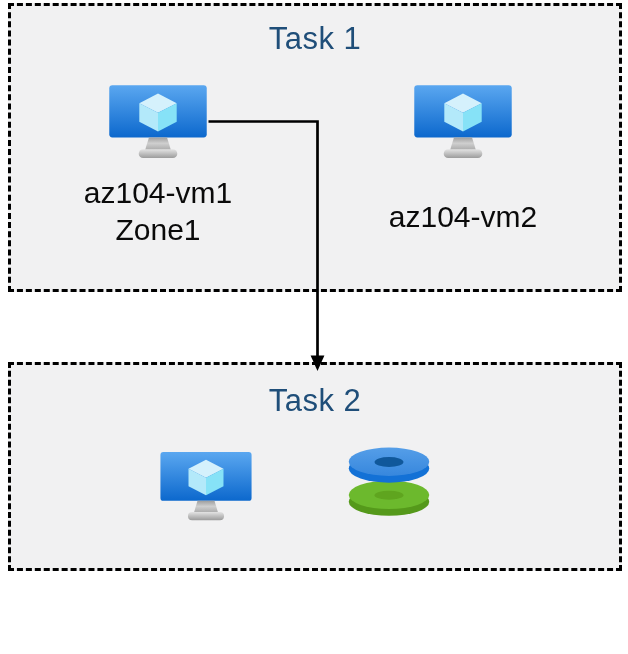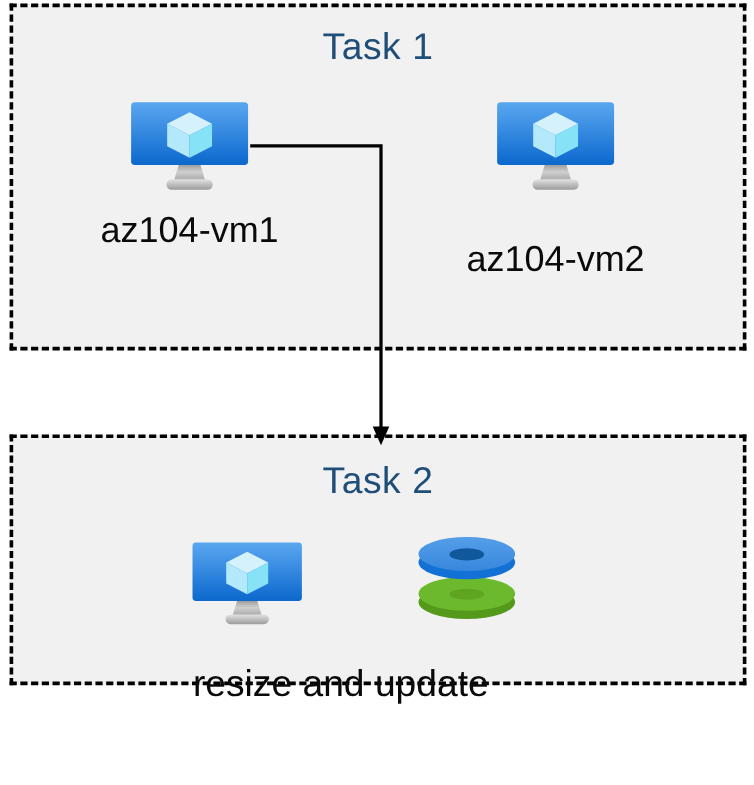--- a/index.html
+++ b/index.html
@@ -114,37 +114,37 @@
 
     <svg class="icon" id="vm1-icon" viewBox="0 0 18 13.4">
       <use href="#vm-icon"></use>
     </svg>
     <svg class="icon" id="vm2-icon" viewBox="0 0 18 13.4">
       <use href="#vm-icon"></use>
     </svg>
 
     <div class="vm-label" id="vm1-label">
       <div>az104-vm1</div>
+      <div>Zone1</div>
     </div>
     <div class="vm-label" id="vm2-label">
       <div>az104-vm2</div>
     </div>
   </div>
 
   <div class="task-box" id="task2-box">
     <div class="task-title">Task 2</div>
 
     <svg class="icon" id="task2-vm-icon" viewBox="0 0 18 13.4">
       <use href="#vm-icon"></use>
     </svg>
     <svg class="icon" id="task2-disk-icon" viewBox="0 0 18 13">
       <use href="#disks-icon"></use>
     </svg>
 
-    <div class="caption">resize and update</div>
   </div>
 
   <svg class="connector-overlay" viewBox="0 0 628 654">
     <path d="M208.5 121.5 H317.5 V356" stroke="#000000" stroke-width="2.7" fill="none"></path>
     <polygon points="310.6,355.5 324.4,355.5 317.5,371" fill="#000000"></polygon>
   </svg>
 
 </div>
 
 </body></html>

